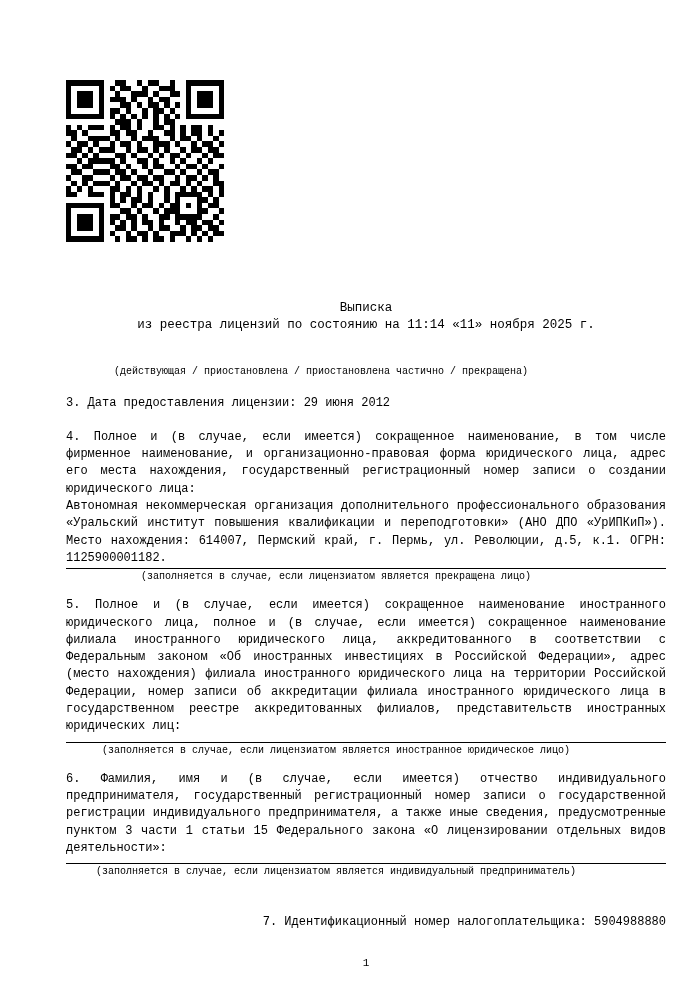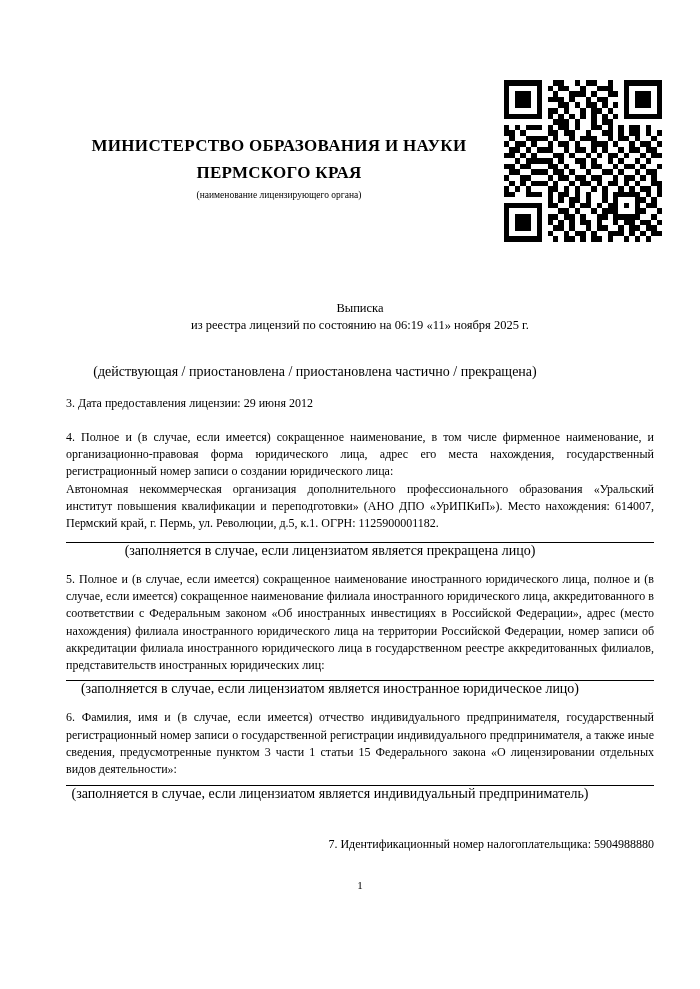--- a/index.html
+++ b/index.html
@@ -8,48 +8,43 @@
     font-family:"Liberation Serif", serif; color:#000;
     position:relative; overflow:hidden;
   }
   .header { display:flex; align-items:flex-start; padding:80px 38px 0 66px; }
   .header-left { flex:1; text-align:center; padding-top:52px; padding-right:12px; }
   .ministry-line { font-weight:bold; font-size:17px; line-height:27px; letter-spacing:0.3px; }
   .ministry-caption { font-size:9.5px; line-height:13px; margin-top:3px; }
   .qr-box { flex:0 0 auto; width:158px; height:162px; }
   .qr-box svg { display:block; }
 
-  .content { margin:0 46px 0 66px; font-size:12px; line-height:17.3px; }
+  .content { margin:0 34px 0 66px; font-size:12px; line-height:17.3px;font-family:Liberation Mono, monospace; }
   .doc-title { margin-top:58px; text-align:center; font-size:12.5px; }
 
   .q { text-align:justify; }
-  .caption { font-size:14px; line-height:13px; text-align:center; margin-top:1px; }
+  .caption { font-size:10px; line-height:13px; text-align:center; margin-top:1px; }
   .cap-shift-90 { padding-right:90px; }
   .cap-shift-60 { padding-right:60px; }
-  .value { text-align:justify; border-bottom:1.5px solid #000; padding-bottom:9px; }
+  .value { text-align:justify; border-bottom:1.5px solid #000; padding-bottom:1px; }
   .blank-answer { height:6px; border-bottom:1.5px solid #000; }
 
   .mt-30 { margin-top:30px; }
   .mt-20 { margin-top:20px; }
   .mt-17 { margin-top:17px; }
   .mt-14 { margin-top:14px; }
   .mt-36 { margin-top:36px;text-align:right; }
   .footer { text-align:center; font-size:11px; margin-top:24px; }
 </style>
 </head>
 <body>
 
 <div class="page">
 
   <div class="header">
-    <div class="header-left">
-      <div class="ministry-line">МИНИСТЕРСТВО ОБРАЗОВАНИЯ И НАУКИ</div>
-      <div class="ministry-line">ПЕРМСКОГО КРАЯ</div>
-      <div class="ministry-caption">(наименование лицензирующего органа)</div>
-    </div>
     <div class="qr-box" id="qr">
         <svg xmlns="http://www.w3.org/2000/svg" viewBox="0 0 29 29" width="158" height="162" preserveAspectRatio="none" shape-rendering="crispEdges">
           <rect width="29" height="29" fill="#ffffff"></rect>
           <rect x="0" y="0" width="1" height="1" fill="#000000"></rect>
           <rect x="1" y="0" width="1" height="1" fill="#000000"></rect>
           <rect x="2" y="0" width="1" height="1" fill="#000000"></rect>
           <rect x="3" y="0" width="1" height="1" fill="#000000"></rect>
           <rect x="4" y="0" width="1" height="1" fill="#000000"></rect>
           <rect x="5" y="0" width="1" height="1" fill="#000000"></rect>
           <rect x="6" y="0" width="1" height="1" fill="#000000"></rect>
@@ -491,21 +486,21 @@
           <rect x="24" y="28" width="1" height="1" fill="#000000"></rect>
           <rect x="26" y="28" width="1" height="1" fill="#000000"></rect>
         </svg>
       </div>
   </div>
 
   <div class="content">
 
     <div class="doc-title">
       <div>Выписка</div>
-      <div>из реестра лицензий по состоянию на 06:19 «11» ноября 2025 г.</div>
+      <div>из реестра лицензий по состоянию на 11:14 «11» ноября 2025 г.</div>
     </div>
 
     <div class="item mt-30">
       <div class="caption cap-shift-90">(действующая / приостановлена / приостановлена частично / прекращена)</div>
     </div>
 
 
     <div class="item mt-17">
       <div>3. Дата предоставления лицензии: 29 июня 2012</div>
     </div>

